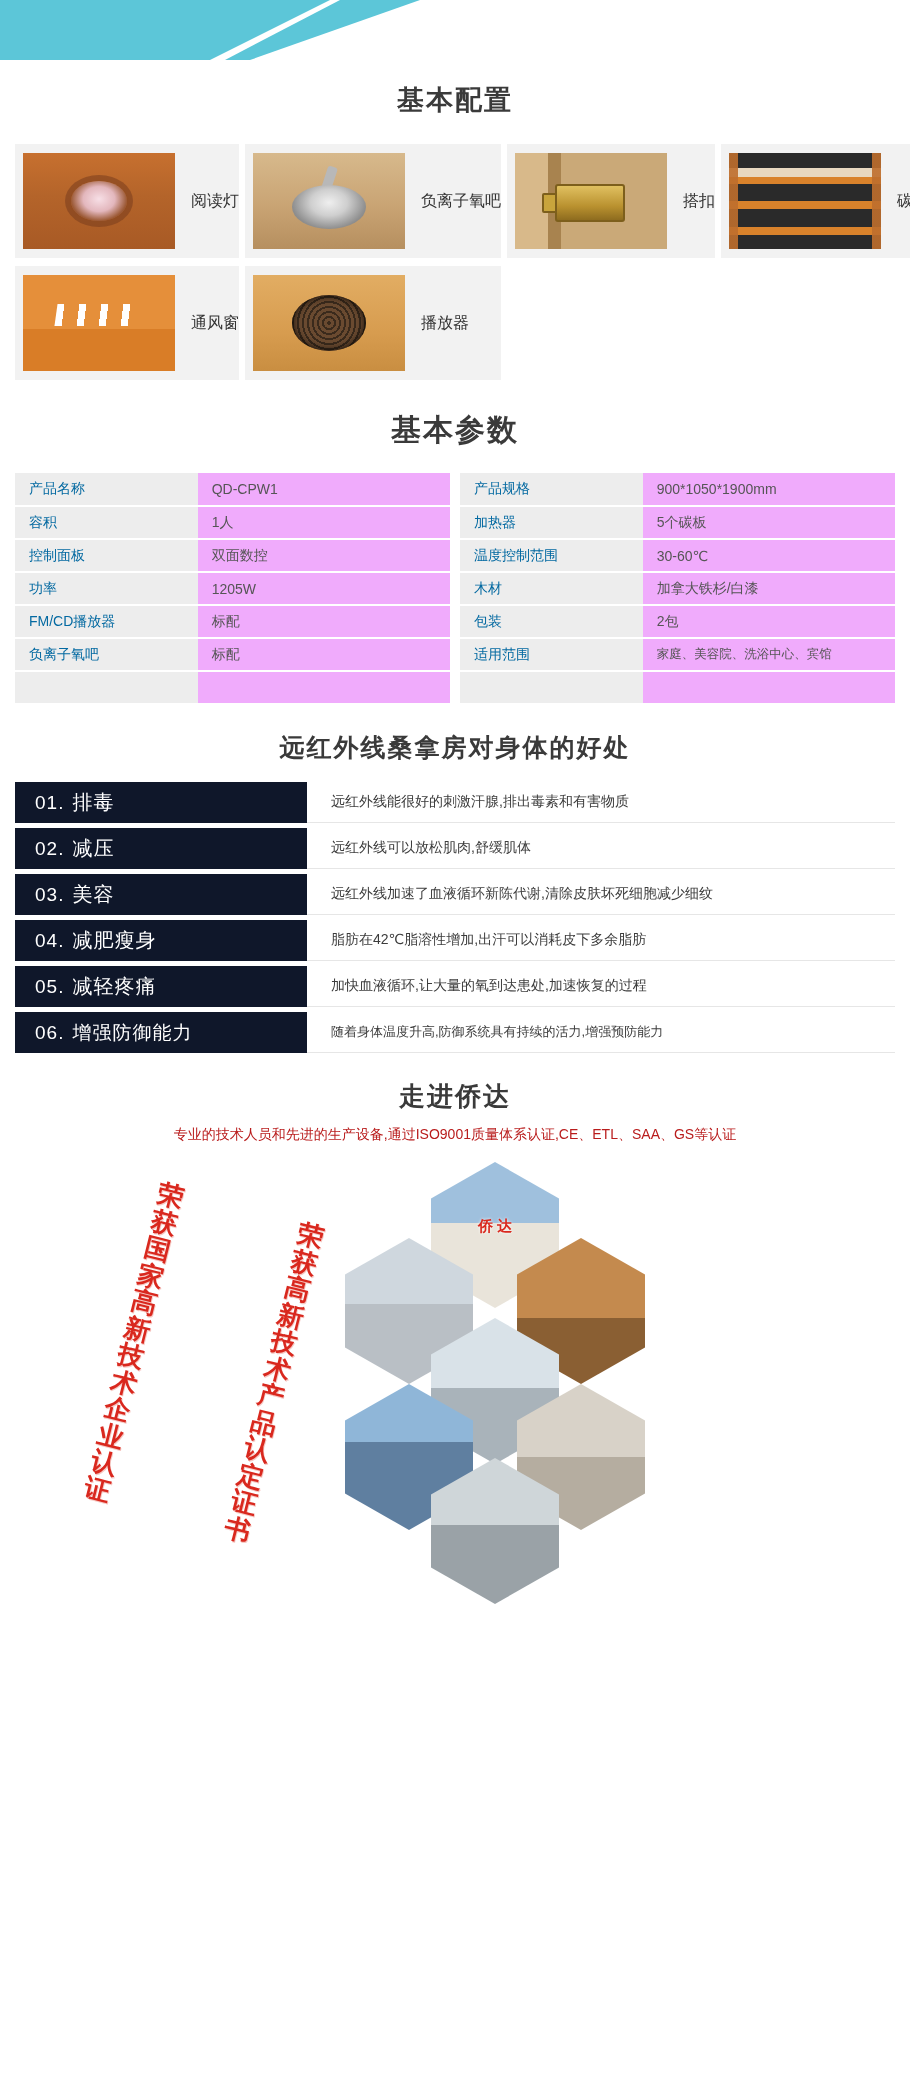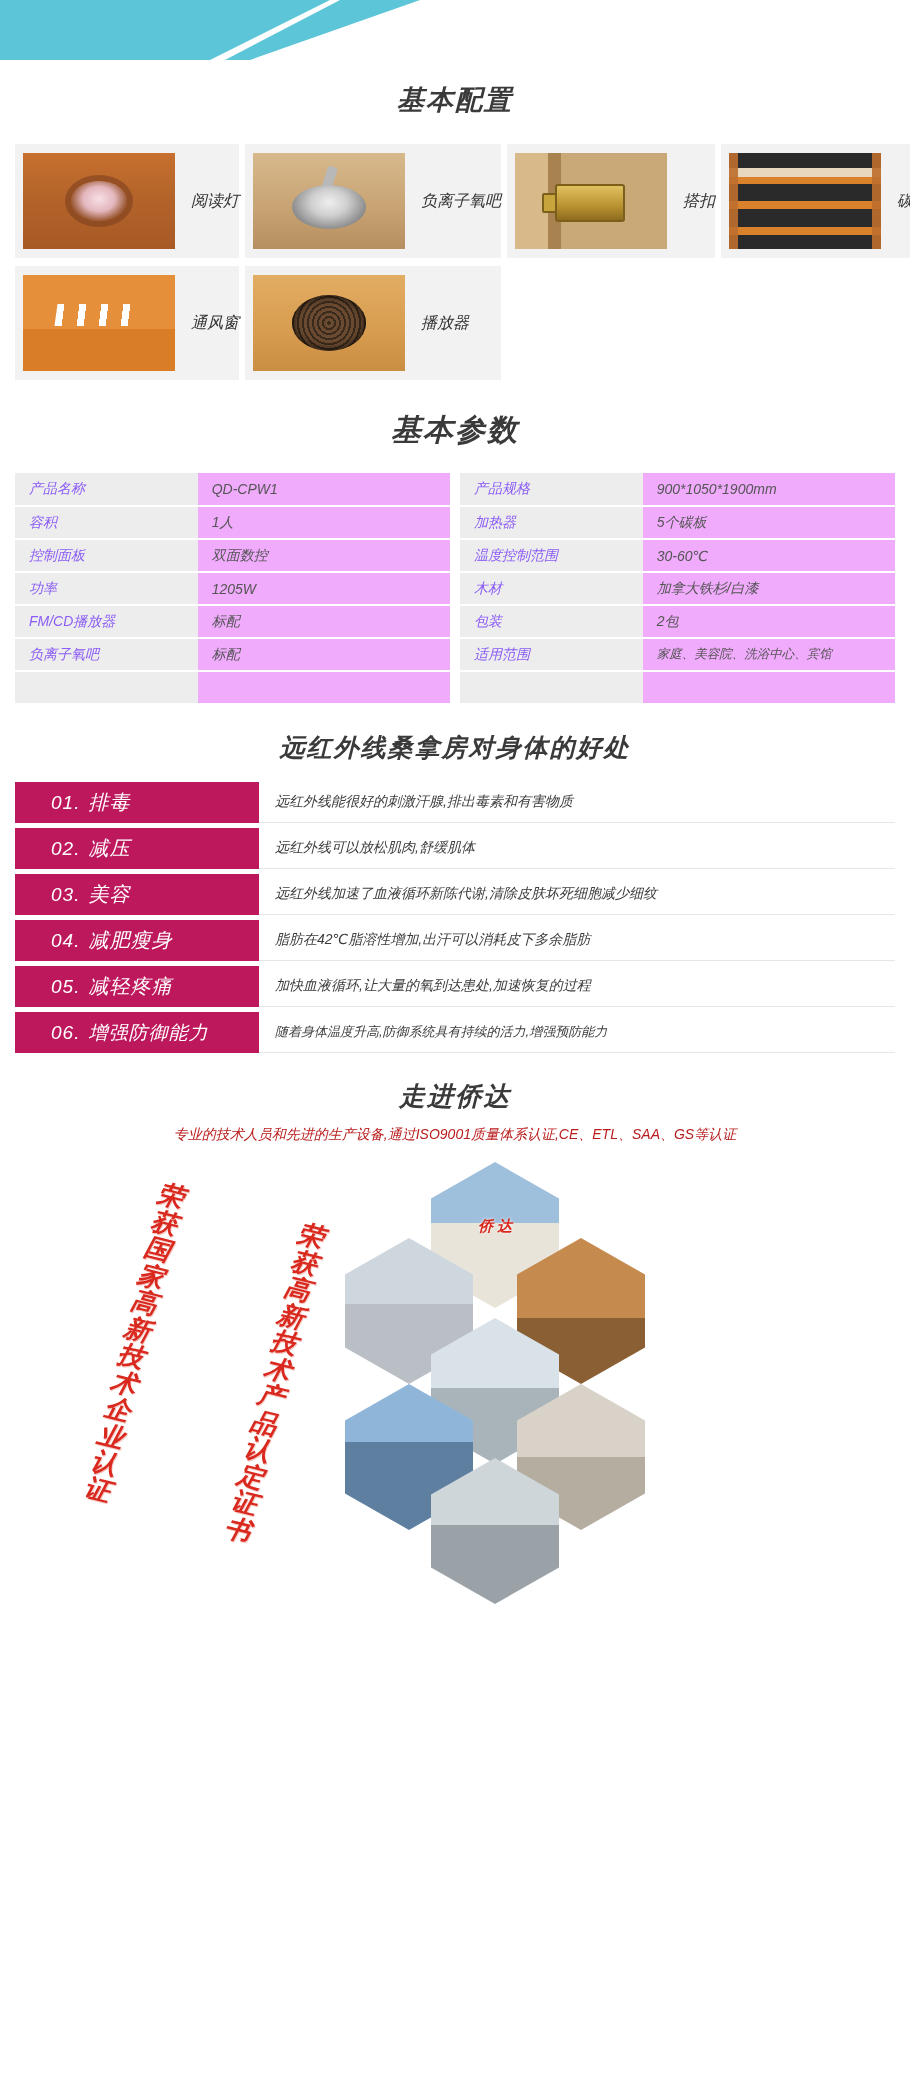--- a/index.html
+++ b/index.html
@@ -7,21 +7,20 @@
     margin: 0; padding: 0;
     background: #ffffff;
     font-family: "Liberation Sans", "DejaVu Sans", sans-serif;
   }
   .page {
     width: 910px;
     min-height: 2080px;
     position: relative;
     background: #ffffff;
     overflow: hidden;
-    font-style: italic;
   }
 
   
   .top-banner {
     position: relative;
     height: 60px;
     width: 100%;
     overflow: hidden;
   }
   .top-banner .stripe {
@@ -182,57 +181,57 @@
     color: #444;
   }
   table.params td {
     height: 33px;
     padding: 0 14px;
     border-bottom: 2px solid #ffffff;
   }
   td.k {
     width: 42%;
     background: #ededed;
-    color: #8b5cf6;
+    color: #0369a1;
   }
   td.v {
     background: #f0abfc;
     color: #555;
   }
   td.small { font-size: 12.5px; }
 
   
   .benefits {
     width: 880px;
     margin: 18px auto 0 auto;
   }
   .benefit-row {
     display: flex;
     align-items: stretch;
     margin-bottom: 5px;
     height: 41px;
   }
   .benefit-left {
-    width: 244px;
-    background: #be185d;
+    width: 292px;
+    background: #0f172a;
     color: #ffffff;
     font-size: 20px;
     display: flex;
     align-items: center;
-    padding-left: 36px;
+    padding-left: 20px;
     letter-spacing: 1px;
   }
   .benefit-left .num { margin-right: 8px; font-size: 19px; }
   .benefit-right {
     flex: 1;
     background: #ffffff;
     border-bottom: 1px solid #e6e6e6;
     display: flex;
     align-items: center;
-    padding-left: 16px;
+    padding-left: 24px;
     font-size: 14px;
     color: #3c3c3c;
   }
 
   
   .company-sub {
     text-align: center;
     font-size: 14px;
     color: #b91c1c;
     margin-top: 12px;

